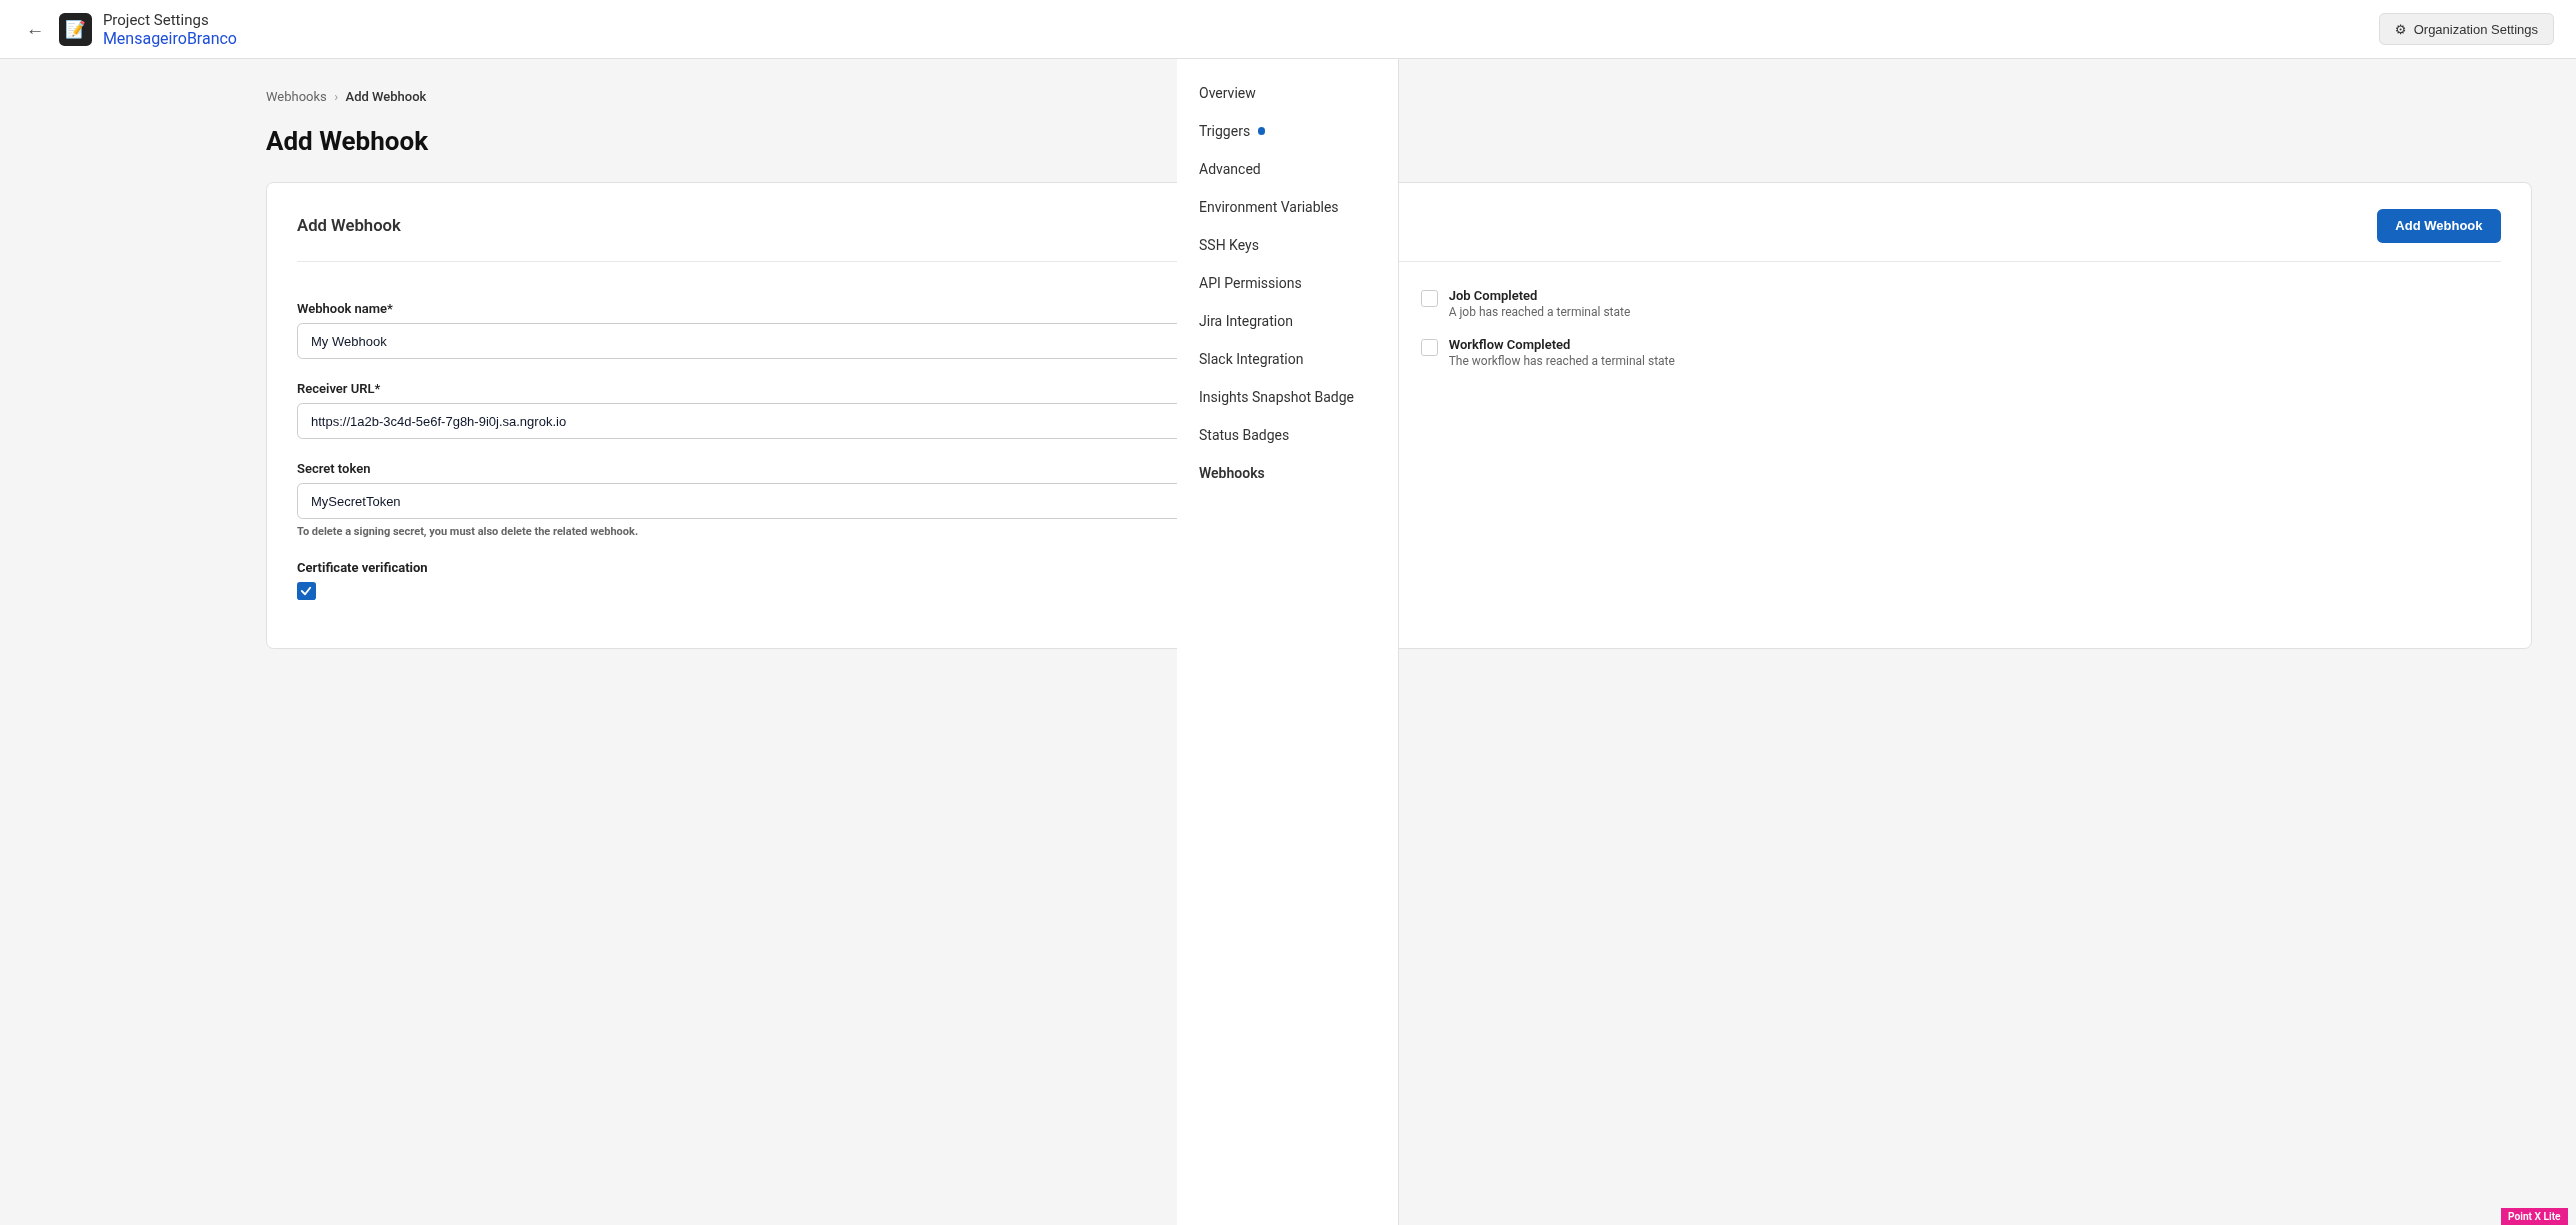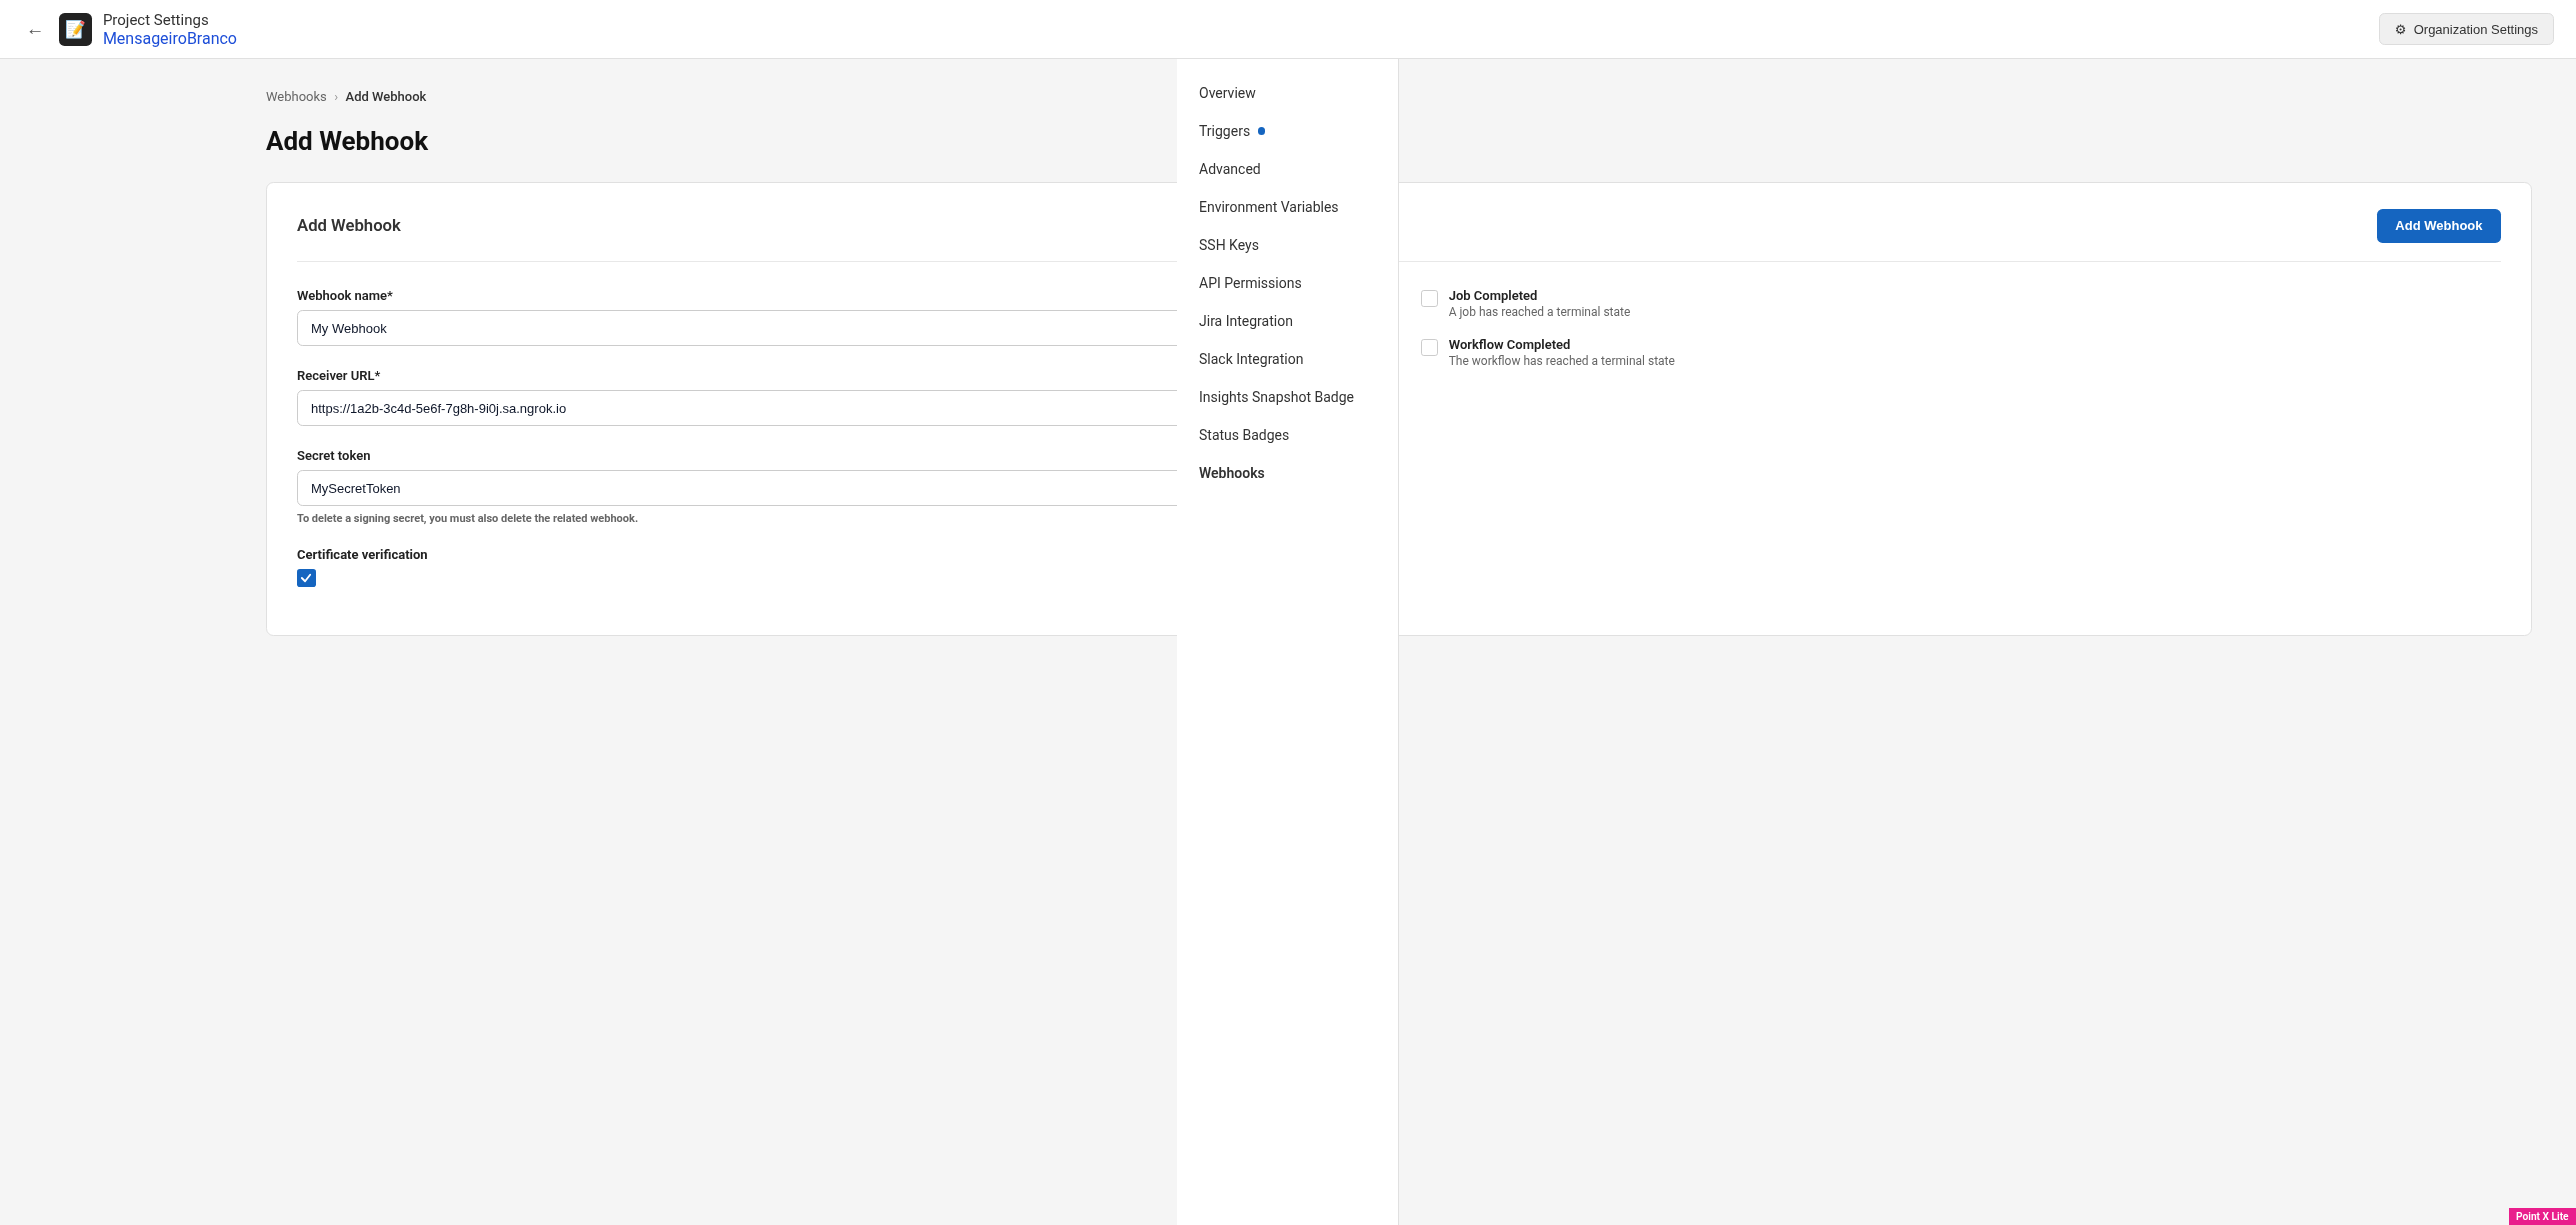--- a/index.html
+++ b/index.html
@@ -162,20 +162,21 @@
     .form-col {}
     .form-group {
       margin-bottom: 22px;
     }
     .form-label {
       font-size: 13px;
       font-weight: 600;
       margin-bottom: 7.4px;
       display: block;
       color: #222;
+      margin-top: 13px;
     }
     .form-input {
       width: 100%;
       padding: 9.3px 13px;
       border: 0.9px solid #ccc;
       border-radius: 5.6px;
       font-size: 13px;
       color: #0f172a;
       background: #fff;
       outline: none;
@@ -246,21 +247,21 @@
       display: flex; align-items: center; justify-content: center;
       cursor: pointer;
       flex-shrink: 0;
     }
     .checkbox-checked svg { width: 12px; height: 12px; }
 
     
     .point-badge {
       position: fixed;
       bottom: 0;
-      right: 0;
+      right: 8px;
       background: #e91e8c;
       color: #fff;
       font-size: 10.2px;
       padding: 2.8px 7.4px;
       font-weight: 600;
       z-index: 999;
     }
   </style>
 </head>
 <body>

